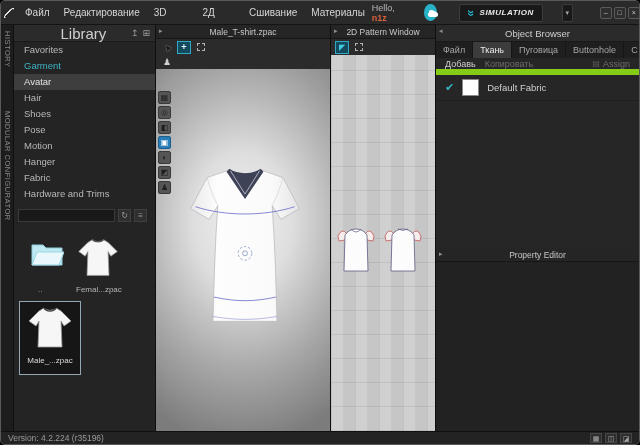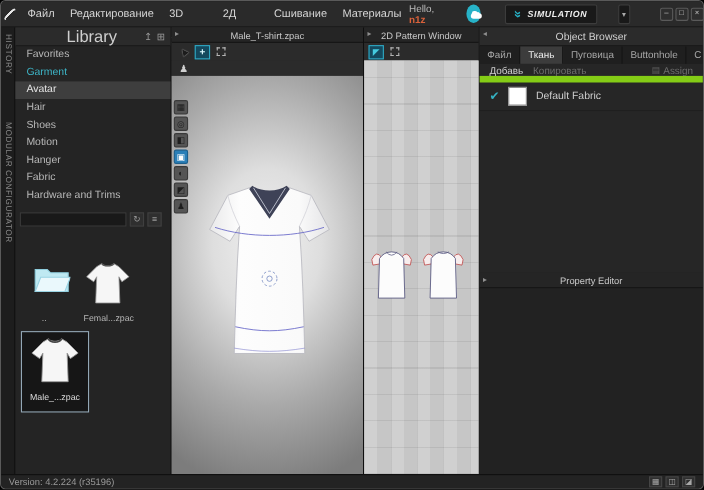--- a/index.html
+++ b/index.html
@@ -145,20 +145,21 @@
         <span>↥</span>
         <span>⊞</span>
       </span>
     </div>
     <div>
       <div class="lib-item">Favorites</div>
       <div class="lib-item accent">Garment</div>
       <div class="lib-item selected">Avatar</div>
       <div class="lib-item">Hair</div>
       <div class="lib-item">Shoes</div>
+      <div class="lib-item">Pose</div>
       <div class="lib-item">Motion</div>
       <div class="lib-item">Hanger</div>
       <div class="lib-item">Fabric</div>
       <div class="lib-item">Hardware and Trims</div>
     </div>
     <div class="lib-search">
       <input style="">
       <span class="lib-sbtn">↻</span>
       <span class="lib-sbtn">≡</span>
     </div>

